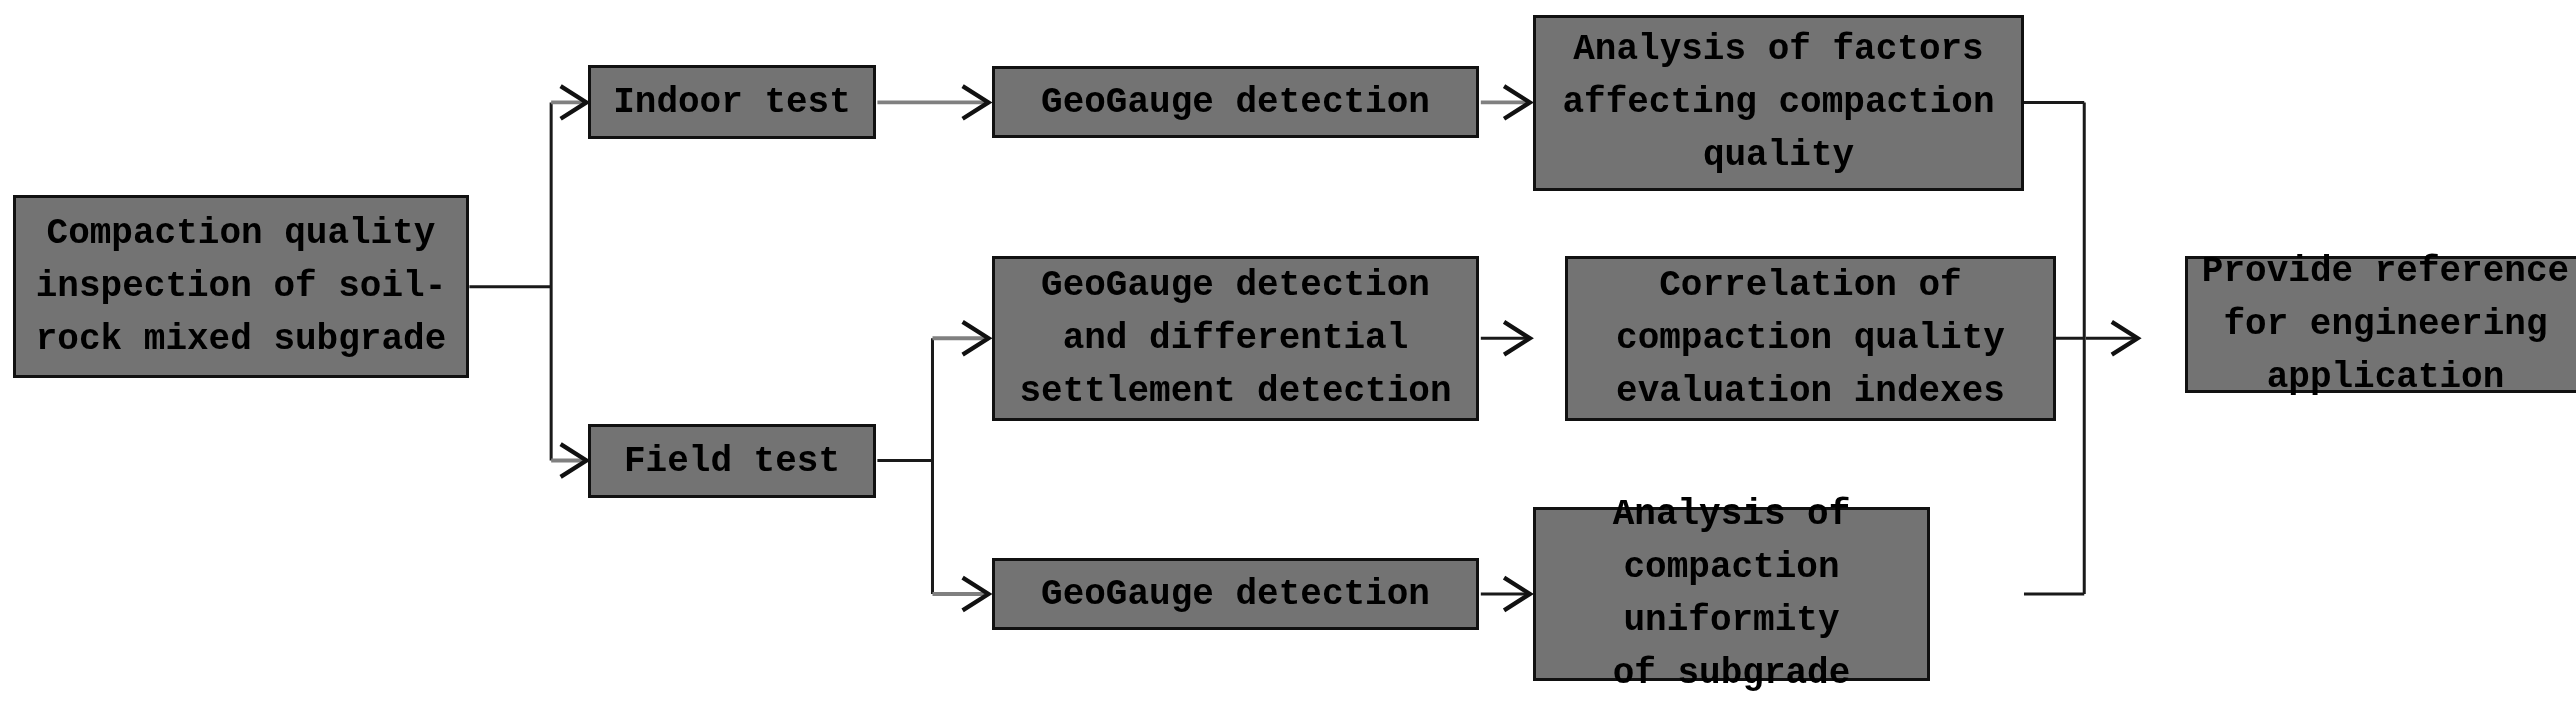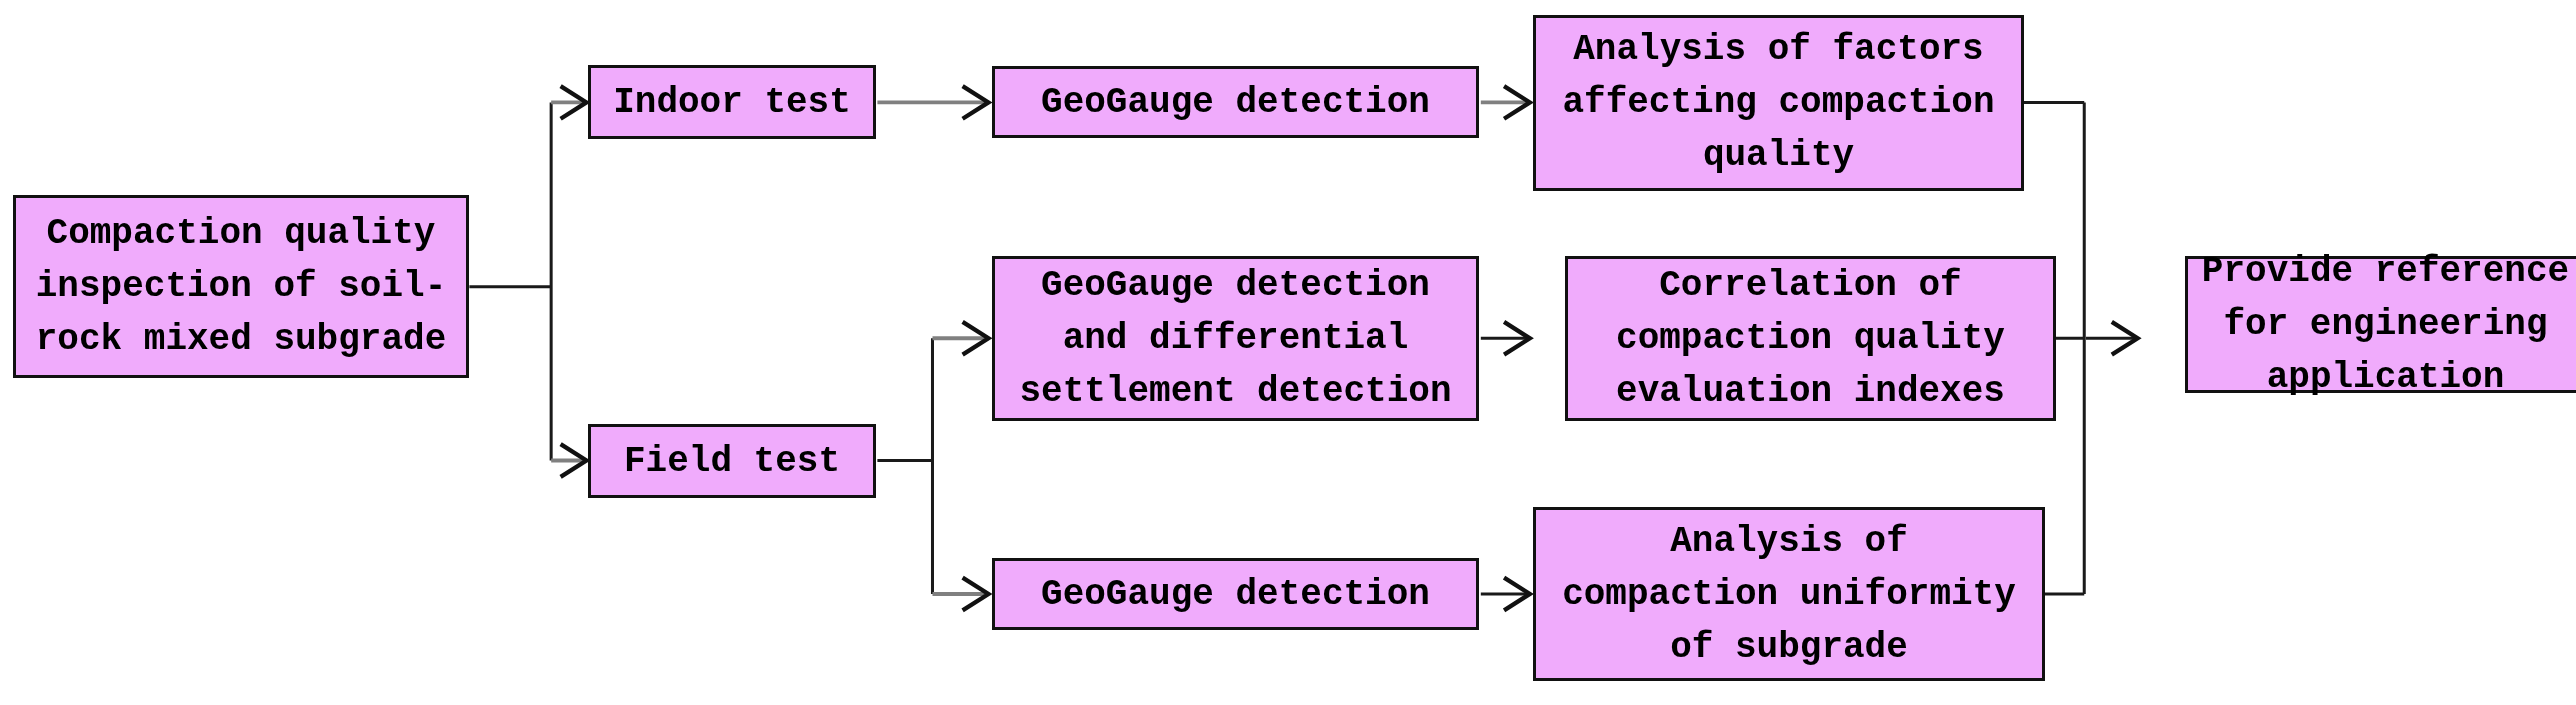--- a/index.html
+++ b/index.html
@@ -17,21 +17,21 @@
     position: absolute;
     left: 0; top: 0;
     width: 100%; height: 100%;
     pointer-events: none;
   }
 
   .node {
     position: absolute;
     box-sizing: border-box;
     border: 3.4px solid #111111;
-    background: #f0abfc;
+    background: #737373;
     display: flex;
     align-items: center;
     justify-content: center;
     text-align: center;
   }
 
   .node .label {
     font-weight: bold;
     font-size: 36px;
     line-height: 53px;
@@ -42,21 +42,21 @@
 
   
   .n-main    { left: 13px;   top: 195px; width: 456px; height: 183px; }
   .n-indoor  { left: 588px;  top: 65px;  width: 288px; height: 74px; align-items: center;  }
   .n-field   { left: 588px;  top: 424px; width: 288px; height: 74px; align-items: center;  }
   .n-geotop  { left: 992px; top: 66px;  width: 487px; height: 72px;  }
   .n-geomid  { left: 992px; top: 256px; width: 487px; height: 165px; }
   .n-geobot  { left: 992px; top: 558px; width: 487px; height: 72px;  }
   .n-factors { left: 1533px; top: 14.6px;  width: 491px; height: 176px; }
   .n-correl  { left: 1533px; top: 256px; width: 491px; height: 165px; margin-left: 32px; }
-  .n-uniform { left: 1533px; top: 507px; width: 512px; height: 174px; }
+  .n-uniform { left: 1533px; top: 507px; width: 397px; height: 174px; }
   .n-provide { left: 2141px; top: 256px; width: 401px; height: 137px; margin-left: 44px; }
 </style>
 </head>
 <body>
 
 <div class="canvas">
 
   <svg class="connectors" viewBox="0 0 2992 819" xmlns="http://www.w3.org/2000/svg">
 
     <path d="M545 333 H640 M640 119 V535" fill="none" stroke-width="3.5" stroke="#1a1a1a"></path>

